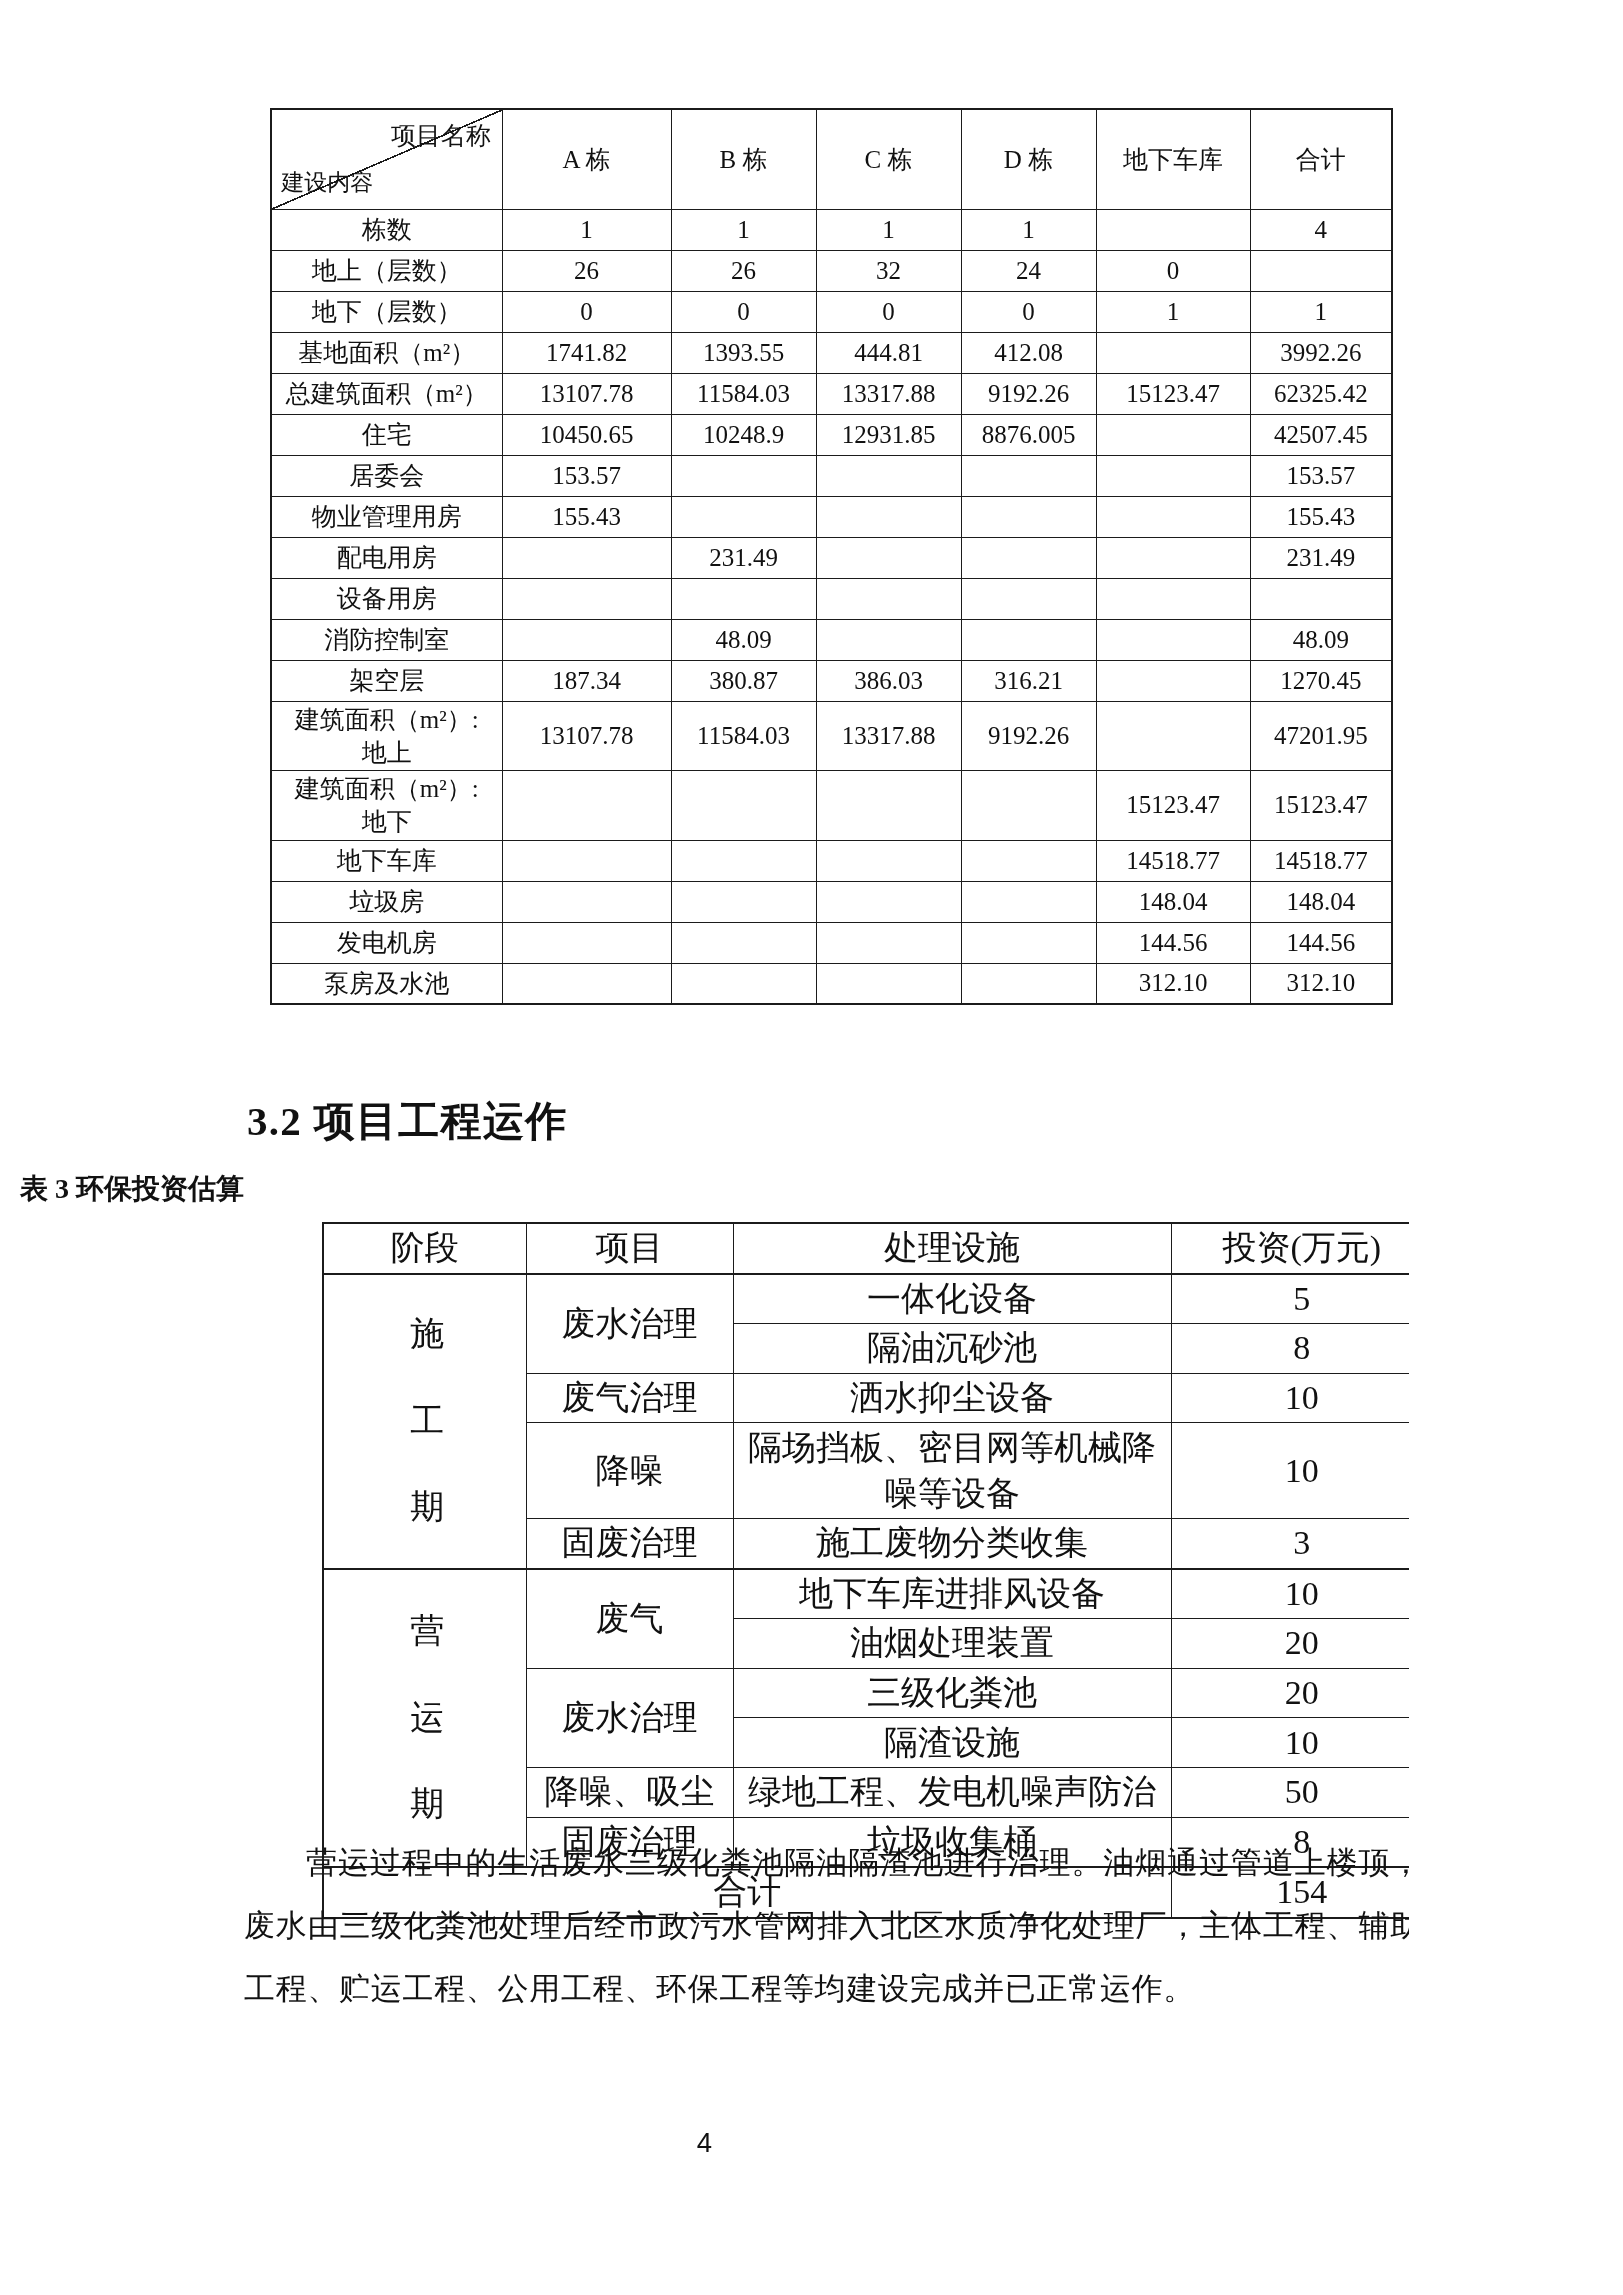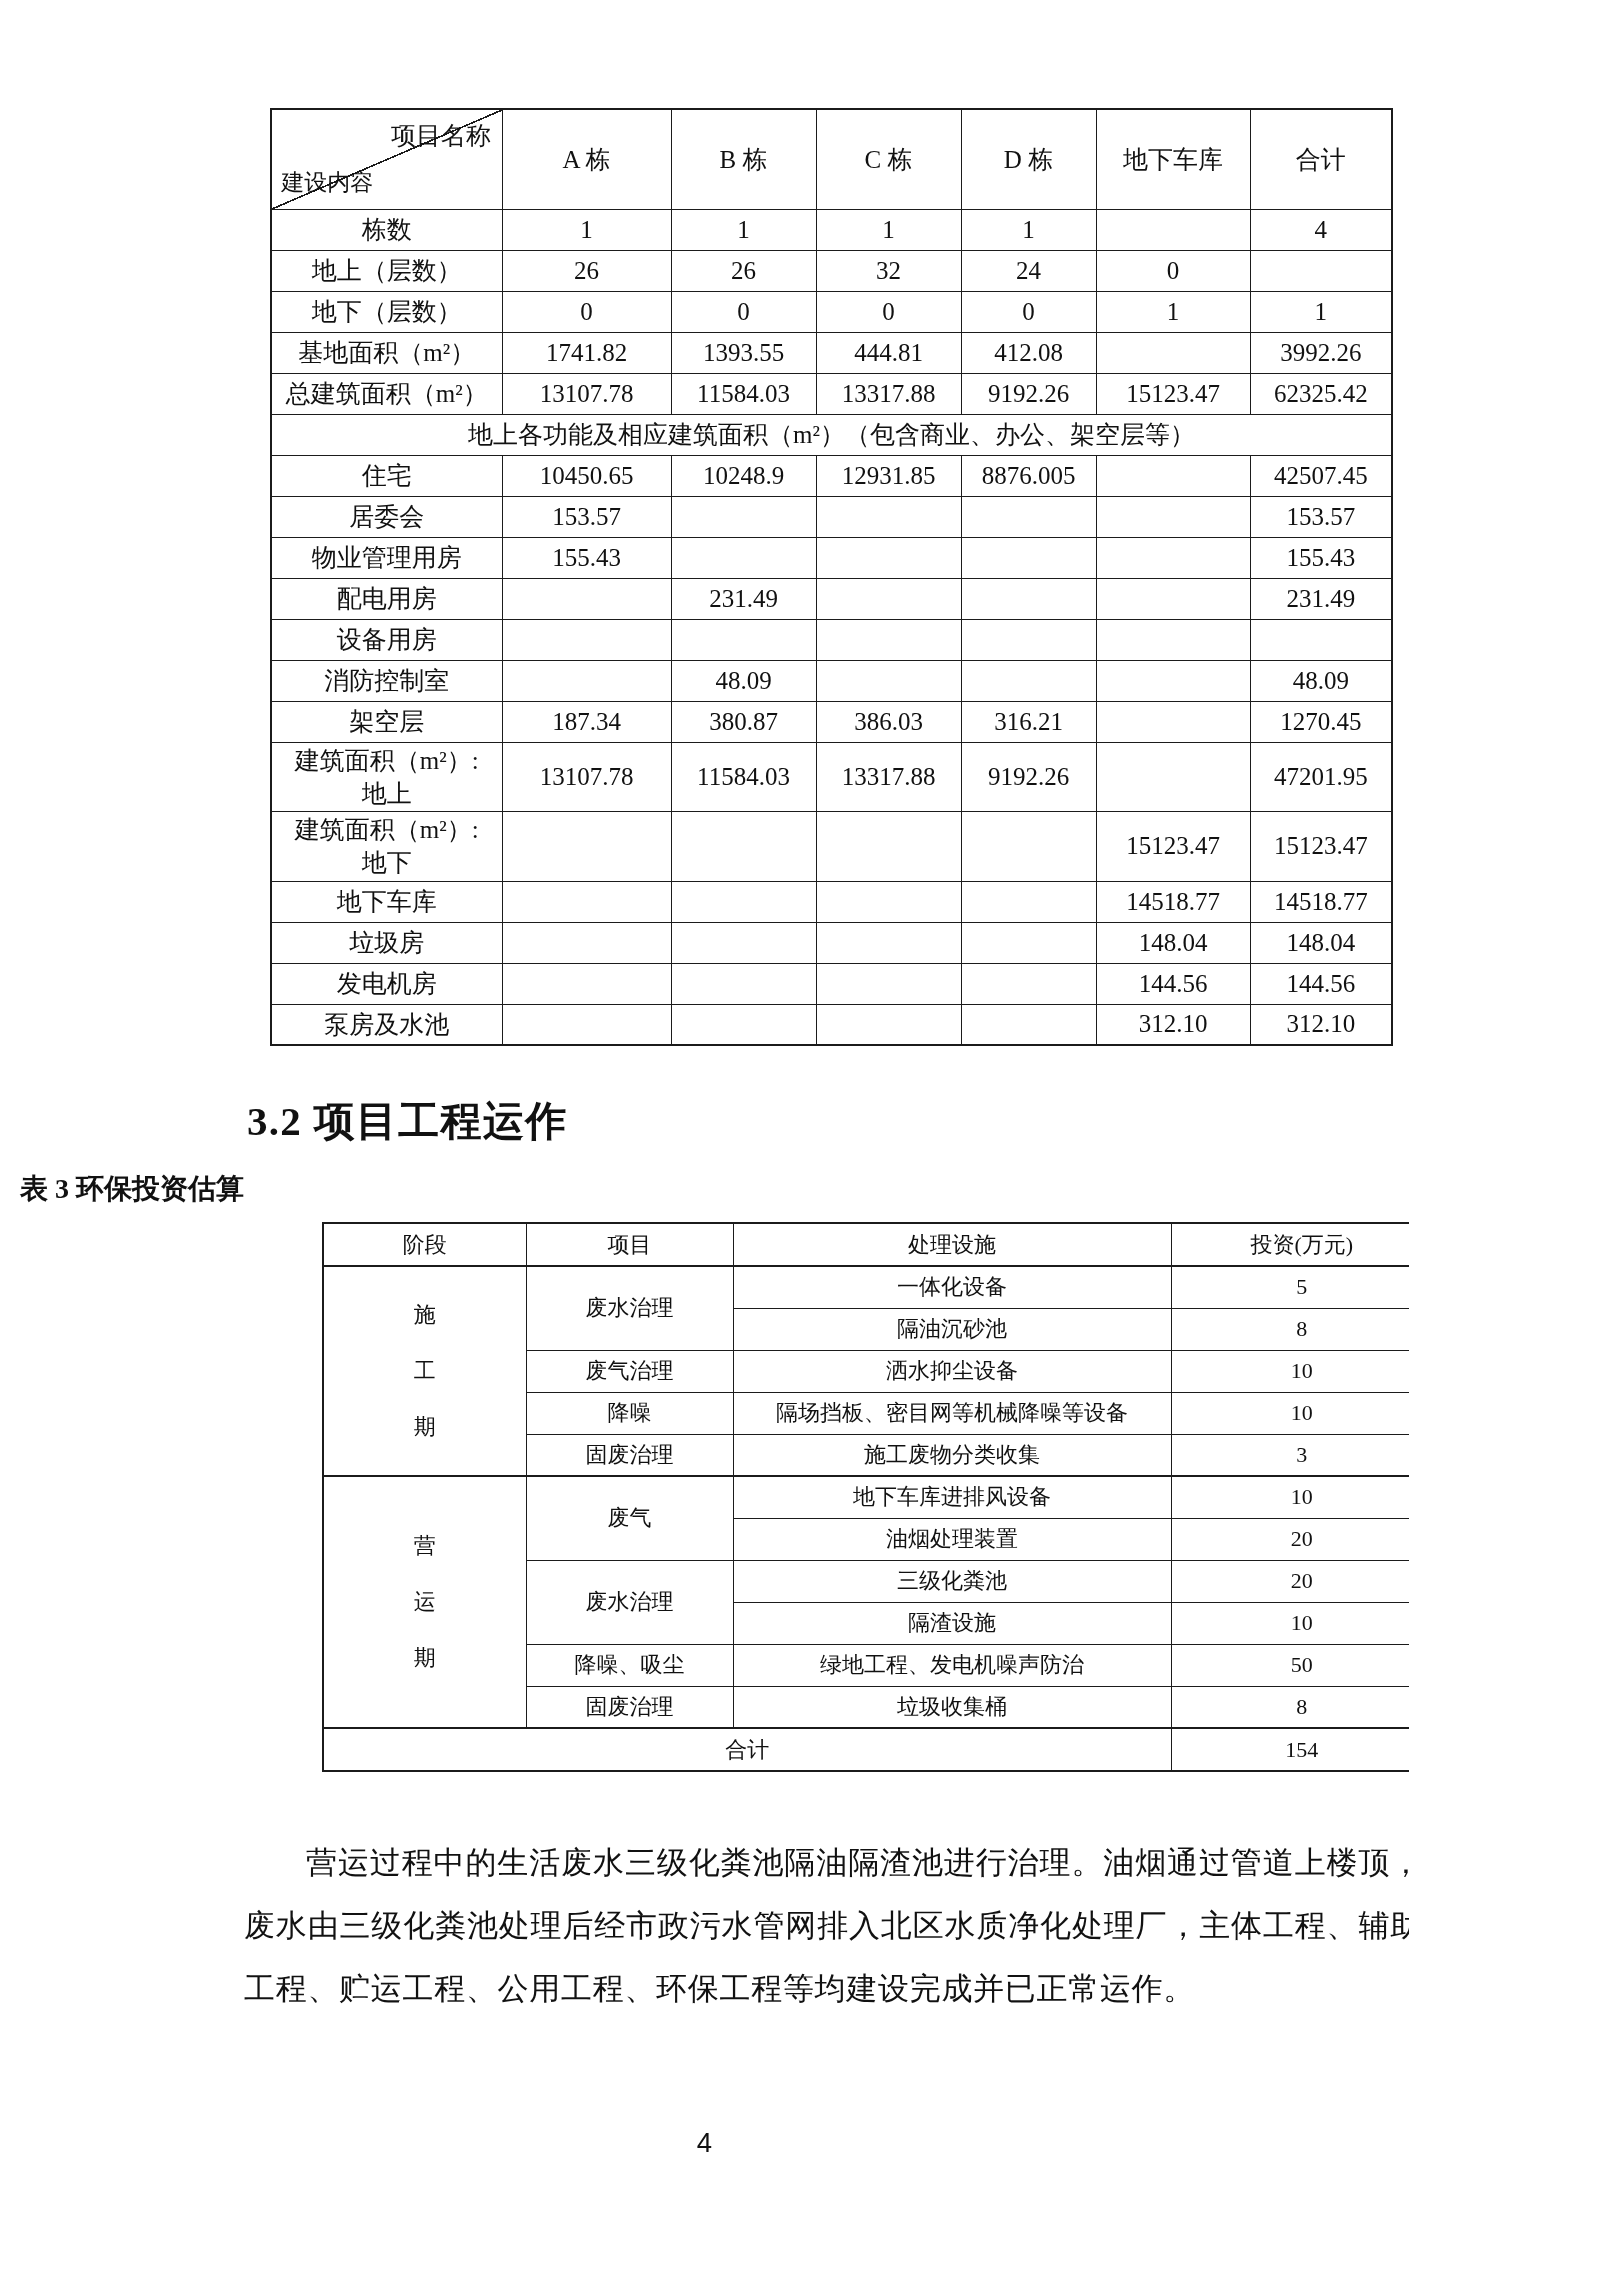--- a/index.html
+++ b/index.html
@@ -46,21 +46,21 @@
     font-size:41px;font-weight:bold;letter-spacing:1.3px;
   }
   .caption{
     position:absolute;left:0;top:1170px;width:100%;
     text-align:left;font-size:28px;font-weight:bold;padding-left:20px;
   }
 
   
   .t2{
     position:absolute;left:322px;top:1222px;width:1111px;
-    font-size:22px;
+    font-size:34px;
   }
   .t2 td{
     border:1.3px solid #1b1b1b;
     text-align:center;vertical-align:middle;
     padding:1.3px 3.9px;overflow:hidden;
   }
   .t2 tr{height:42px;}
   .t2 tr.hdr{height:43px;}
   .t2{border:2.6px solid #1b1b1b;}
   .t2 tr.hdr td{border-bottom-width:2.6px;}
@@ -155,23 +155,20 @@
         <tr>
           <td>总建筑面积（m²）</td>
           <td>13107.78</td>
           <td>11584.03</td>
           <td>13317.88</td>
           <td>9192.26</td>
           <td>15123.47</td>
           <td>62325.42</td>
         </tr>
         <tr>
-          <td class="span-row" colspan="7">地上各功能及相应建筑面积（m²）（包含商业、办公、架空层等）</td>
-        </tr>
-        <tr>
           <td>住宅</td>
           <td>10450.65</td>
           <td>10248.9</td>
           <td>12931.85</td>
           <td>8876.005</td>
           <td></td>
           <td>42507.45</td>
         </tr>
         <tr>
           <td>居委会</td>

